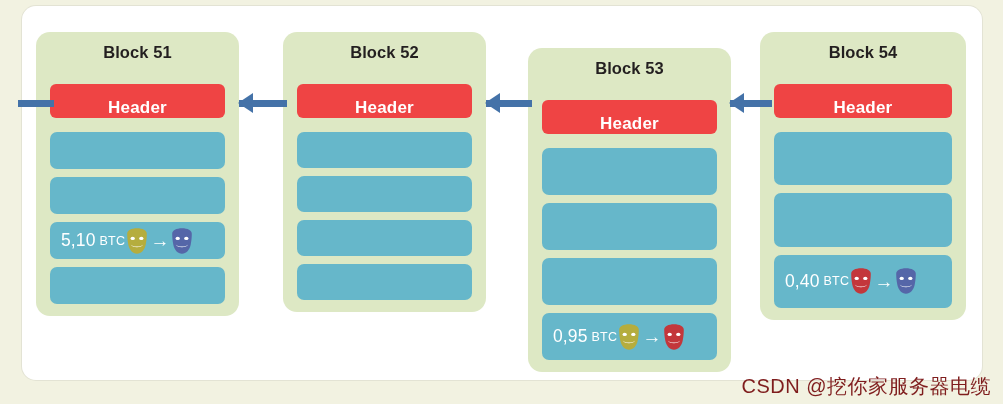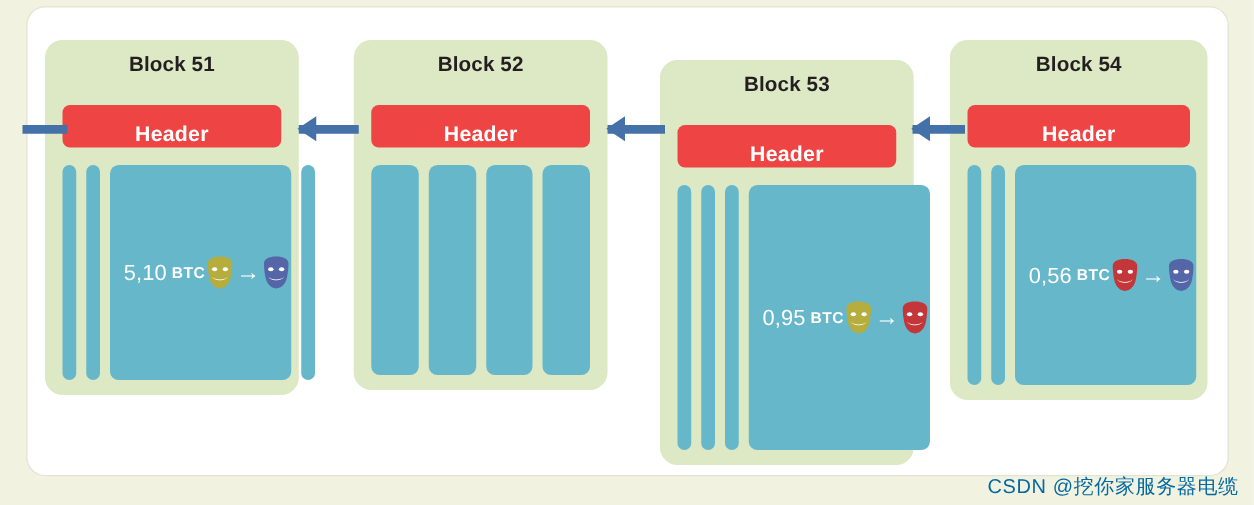--- a/index.html
+++ b/index.html
@@ -80,21 +80,21 @@
     letter-spacing: 0.2px;
   }
 
   .tx-list {
     position: absolute;
     left: 14px;
     right: 14px;
     top: 100px;
     bottom: 12px;
     display: flex;
-    flex-direction: row;
+    flex-direction: column;
     gap: 8px;
   }
 
   .tx-row {
     flex: 1 1 0;
     background: #66b7ca;
     border-radius: 7px;
     display: flex;
     align-items: center;
     padding-left: 11px;
@@ -105,21 +105,21 @@
   .tx-amount {
     color: #ffffff;
     font-size: 17.5px;
     font-weight: 500;
     white-space: nowrap;
     letter-spacing: 0.1px;
   }
   .tx-unit {
     color: #ffffff;
     font-size: 12.5px;
-    font-weight: bold;
+    font-weight: normal;
     margin-left: 4px;
     letter-spacing: 0.3px;
   }
   .tx-arrow {
     color: #ffffff;
     font-size: 19px;
     line-height: 1;
     margin: 0 1px;
     font-weight: bold;
   }
@@ -152,22 +152,22 @@
     border-top: 10px solid transparent;
     border-bottom: 10px solid transparent;
     border-right: 15px solid #4472a8;
   }
 
   
   .watermark {
     position: absolute;
     right: 12px;
     bottom: 4px;
-    font-size: 16px;
-    color: #0369a1;
+    font-size: 20px;
+    color: #7f1d1d;
     font-family: "Liberation Sans", sans-serif;
     white-space: nowrap;
     letter-spacing: 0.5px;
   }
 </style>
 </head>
 <body>
 
 <div id="root">
   <div class="canvas"></div>
@@ -242,21 +242,21 @@
       </div>
       <div class="block" style="left: 760px; top: 32px; width: 206px; height: 288px;">
         <div class="block-title">Block 54</div>
         <div class="header-bar">
           <span>Header</span>
         </div>
         <div class="tx-list">
           <div class="tx-row"></div>
           <div class="tx-row"></div>
           <div class="tx-row">
-            <span class="tx-amount">0,56</span>
+            <span class="tx-amount">0,40</span>
             <span class="tx-unit">BTC</span>
             <span class="face"><svg viewBox="0 0 24 26" width="26" height="28" aria-hidden="true">
                 <path d="M12 1.2c5.2 0 9.1 2.0 9.1 5.0 0 2.2-.25 6.6-1.0 10.0C19.1 21.3 16.0 24.8 12 24.8S4.9 21.3 3.9 16.2C3.15 12.8 2.9 8.4 2.9 6.2c0-3.0 3.9-5.0 9.1-5.0z" fill="#c3373b"></path>
                 <ellipse cx="8.0" cy="10.6" rx="2.0" ry="1.5" fill="#ffffff"></ellipse>
                 <ellipse cx="16.0" cy="10.6" rx="2.0" ry="1.5" fill="#ffffff"></ellipse>
                 <path d="M6.2 16.2c1.6 2.6 9.9 2.6 11.5 0-1.0 3.4-10.5 3.4-11.5 0z" fill="#ffffff"></path>
               </svg></span>
             <span class="tx-arrow">→</span>
             <span class="face"><svg viewBox="0 0 24 26" width="26" height="28" aria-hidden="true">
                 <path d="M12 1.2c5.2 0 9.1 2.0 9.1 5.0 0 2.2-.25 6.6-1.0 10.0C19.1 21.3 16.0 24.8 12 24.8S4.9 21.3 3.9 16.2C3.15 12.8 2.9 8.4 2.9 6.2c0-3.0 3.9-5.0 9.1-5.0z" fill="#5566a8"></path>

